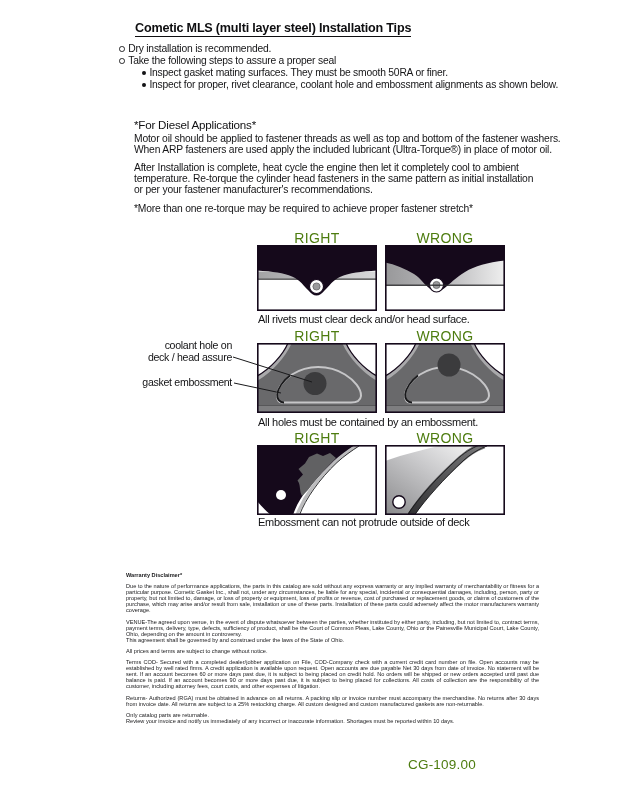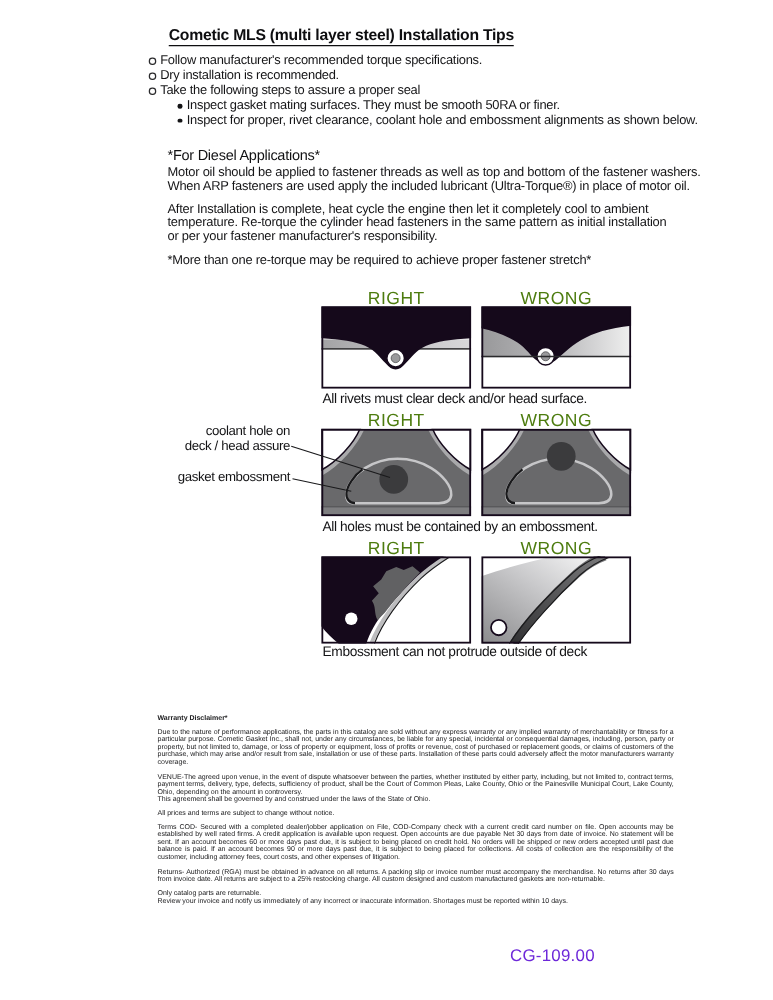--- a/index.html
+++ b/index.html
@@ -32,34 +32,30 @@
   .dbox svg{display:block;}
   .dcap{position:absolute;left:153px;font-size:11px;letter-spacing:-0.3px;line-height:12px;color:#131315;white-space:nowrap;}
   .ann{position:absolute;left:0;width:127px;text-align:right;font-size:10.6px;letter-spacing:-0.3px;line-height:11.6px;color:#131315;}
   .leaders{position:absolute;left:0;top:0;pointer-events:none;}
   
   .disclaimer{left:106px;top:573px;width:413px;font-size:5.6px;line-height:5.95px;letter-spacing:0;text-align:justify;color:#202022;}
   .disclaimer .dh{font-weight:bold;margin:0 0 5.5px 0;text-align:left;}
   .disclaimer p{margin:0 0 5.5px 0;}
   .disclaimer .tight{margin:0;}
   .disclaimer .grp{margin:0 0 5.5px 0;}
-  .pagecode{left:388px;top:757px;font-size:13.5px;letter-spacing:0.2px;color:#6d28d9;white-space:nowrap;}
+  .pagecode{left:388px;top:757px;font-size:13.5px;letter-spacing:0.2px;color:#4d7c0f;white-space:nowrap;}
 </style>
 </head>
 <body>
 
 <div class="abs title">Cometic MLS (multi layer steel) Installation Tips</div>
 
 <div class="abs bullets">
   <div class="b-row">
       <span class="b-circle"></span>
-      <span>Follow manufacturer's recommended torque specifications.</span>
-    </div>
-  <div class="b-row">
-      <span class="b-circle"></span>
       <span>Dry installation is recommended.</span>
     </div>
   <div class="b-row">
       <span class="b-circle"></span>
       <span>Take the following steps to assure a proper seal</span>
     </div>
   <div class="b-row sub">
       <span class="b-dot"></span>
       <span>Inspect gasket mating surfaces.  They must be smooth 50RA or finer.</span>
     </div>
@@ -72,21 +68,21 @@
 <div class="abs diesel-heading">*For Diesel Applications*</div>
 
 <div class="abs para para1">
   <div>Motor oil should be applied to fastener threads as well as top and bottom of the fastener washers.</div>
   <div>When ARP fasteners are used apply the included lubricant (Ultra-Torque®) in place of motor oil.</div>
 </div>
 
 <div class="abs para para2">
   <div>After Installation is complete, heat cycle the engine then let it completely cool to ambient</div>
   <div>temperature. Re-torque the cylinder head fasteners in the same pattern as initial installation</div>
-  <div>or per your fastener manufacturer's responsibility.</div>
+  <div>or per your fastener manufacturer's recommendations.</div>
 </div>
 
 <div class="abs para dnote">*More than one re-torque may be required to achieve proper fastener stretch*</div>
 
 <div class="abs diagrams">
 
   <div class="dlabel" style="left:152px;top:-2px;">RIGHT</div>
   <div class="dlabel" style="left:280px;top:-2px;">WRONG</div>
 
   <div class="dbox" style="left:152px;top:13px;">

